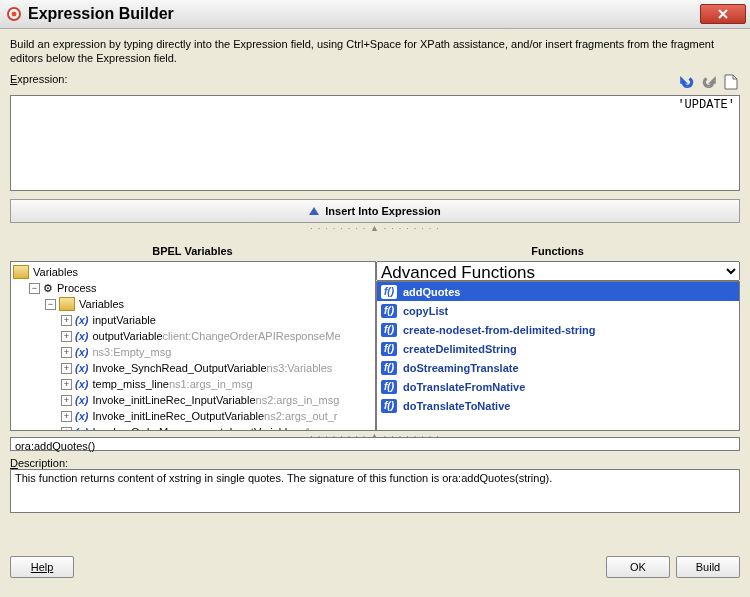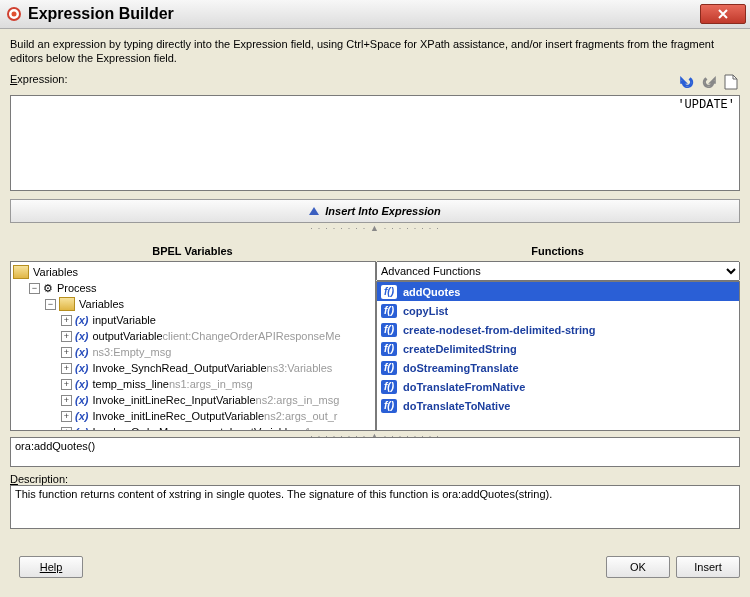--- a/index.html
+++ b/index.html
@@ -83,21 +83,20 @@
     height: 22px;
     border: 1px solid #9a9a9a;
     background: linear-gradient(#fbfbfb, #e4e4e4);
     display: flex;
     align-items: center;
     justify-content: center;
     gap: 6px;
     font-weight: bold;
     cursor: pointer;
     font-size: 11px;
-    font-style: italic;
   }
   .insert-btn .up-arrow {
     width: 0; height: 0;
     border-left: 5px solid transparent;
     border-right: 5px solid transparent;
     border-bottom: 8px solid #3b5fc0;
   }
   .divider-dots {
     height: 6px;
     text-align: center;
@@ -130,21 +129,21 @@
     overflow: hidden;
   }
   .panel.right {
     border: none;
     background: transparent;
     display: flex;
     flex-direction: column;
   }
   .func-select {
     width: 100%;
-    font-size: 11px;
+    font-size: 17px;
     height: 20px;
     box-sizing: border-box;
   }
   .panel-inner {
     border: 1px solid #7a7a7a;
     background: #fff;
     flex: 1;
     overflow: auto;
   }
   .tree {
@@ -228,28 +227,27 @@
   .field-label { margin-top: 6px; }
   .text-field, .desc-box {
     width: 100%;
     box-sizing: border-box;
     border: 1px solid #7a7a7a;
     background: #fff;
     font-size: 11px;
     padding: 2px 4px;
     font-family: Tahoma, Arial, sans-serif;
   }
-  .text-field { height: 30px; }
+  .text-field { height: 14px; }
   .desc-box { height: 44px; overflow: auto; resize: none; }
   .footer {
     margin-top: auto;
     display: flex;
     align-items: center;
     padding-top: 8px;
-    margin-left: 9px;
   }
   .btn {
     min-width: 64px;
     height: 22px;
     border: 1px solid #8a8a8a;
     background: linear-gradient(#fdfdfd, #e6e6e6);
     border-radius: 2px;
     cursor: pointer;
     font-size: 11px;
     display: inline-flex;
@@ -426,15 +424,15 @@
   <div class="divider-dots">· · · · · · · · ▲ · · · · · · · ·</div>
 
   <div class="text-field">ora:addQuotes()</div>
 
   <div class="field-label"><span class="lbl-underline">D</span>escription:</div>
   <div class="desc-box">This function returns content of xstring in single quotes. The signature of this function is ora:addQuotes(string).</div>
 
   <div class="footer">
     <button class="btn help-btn">Help</button>
     <button class="btn">OK</button>
-    <button class="btn">Insert</button>
+    <button class="btn">Build</button>
   </div>
 </div>
 
 </body></html>

